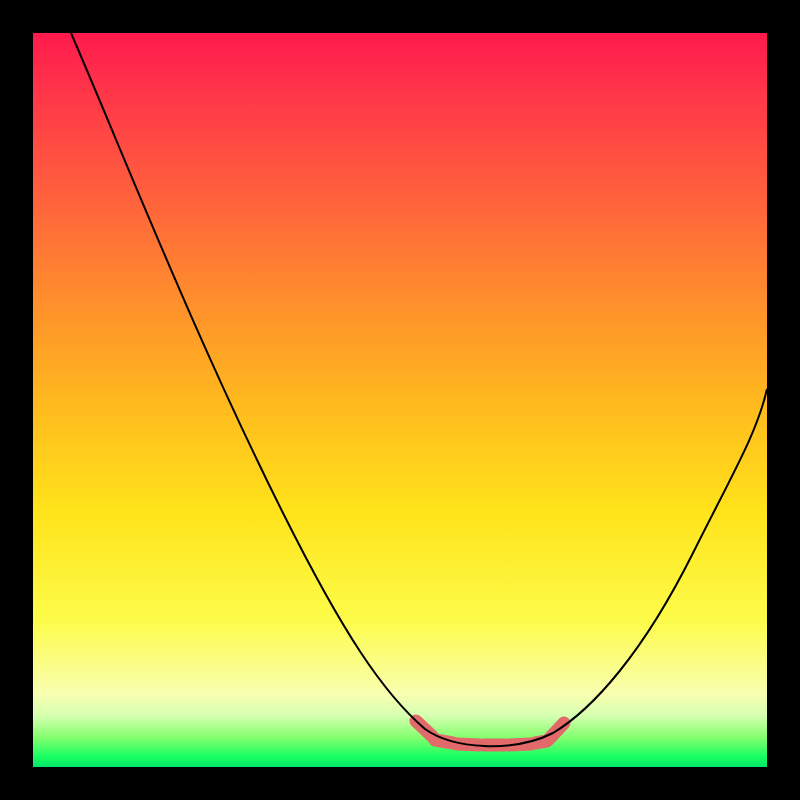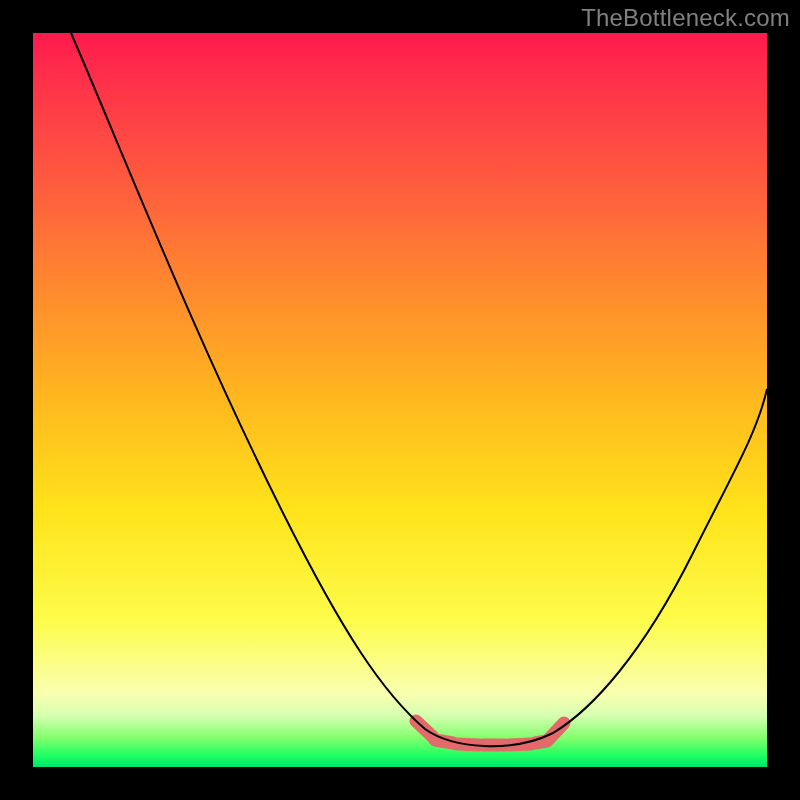--- a/index.html
+++ b/index.html
@@ -72,21 +72,20 @@
     fill: none;
     stroke: #e26a6a;
     stroke-width: 13;
     stroke-linecap: round;
   }
 </style>
 </head>
 <body>
 
 <div class="stage">
-  <div class="watermark">TheBottleneck.com</div>
 
   <div class="plot-area">
     <svg class="curve" viewBox="0 0 734 734" preserveAspectRatio="none">
 
       <g>
 
         <path class="basin-tick" d="M 383 688  L 400 704"></path>
         <path class="basin-tick" d="M 531 690  L 516 706"></path>
 
         <path class="basin-track" d="M 402 707  L 420 710"></path>

